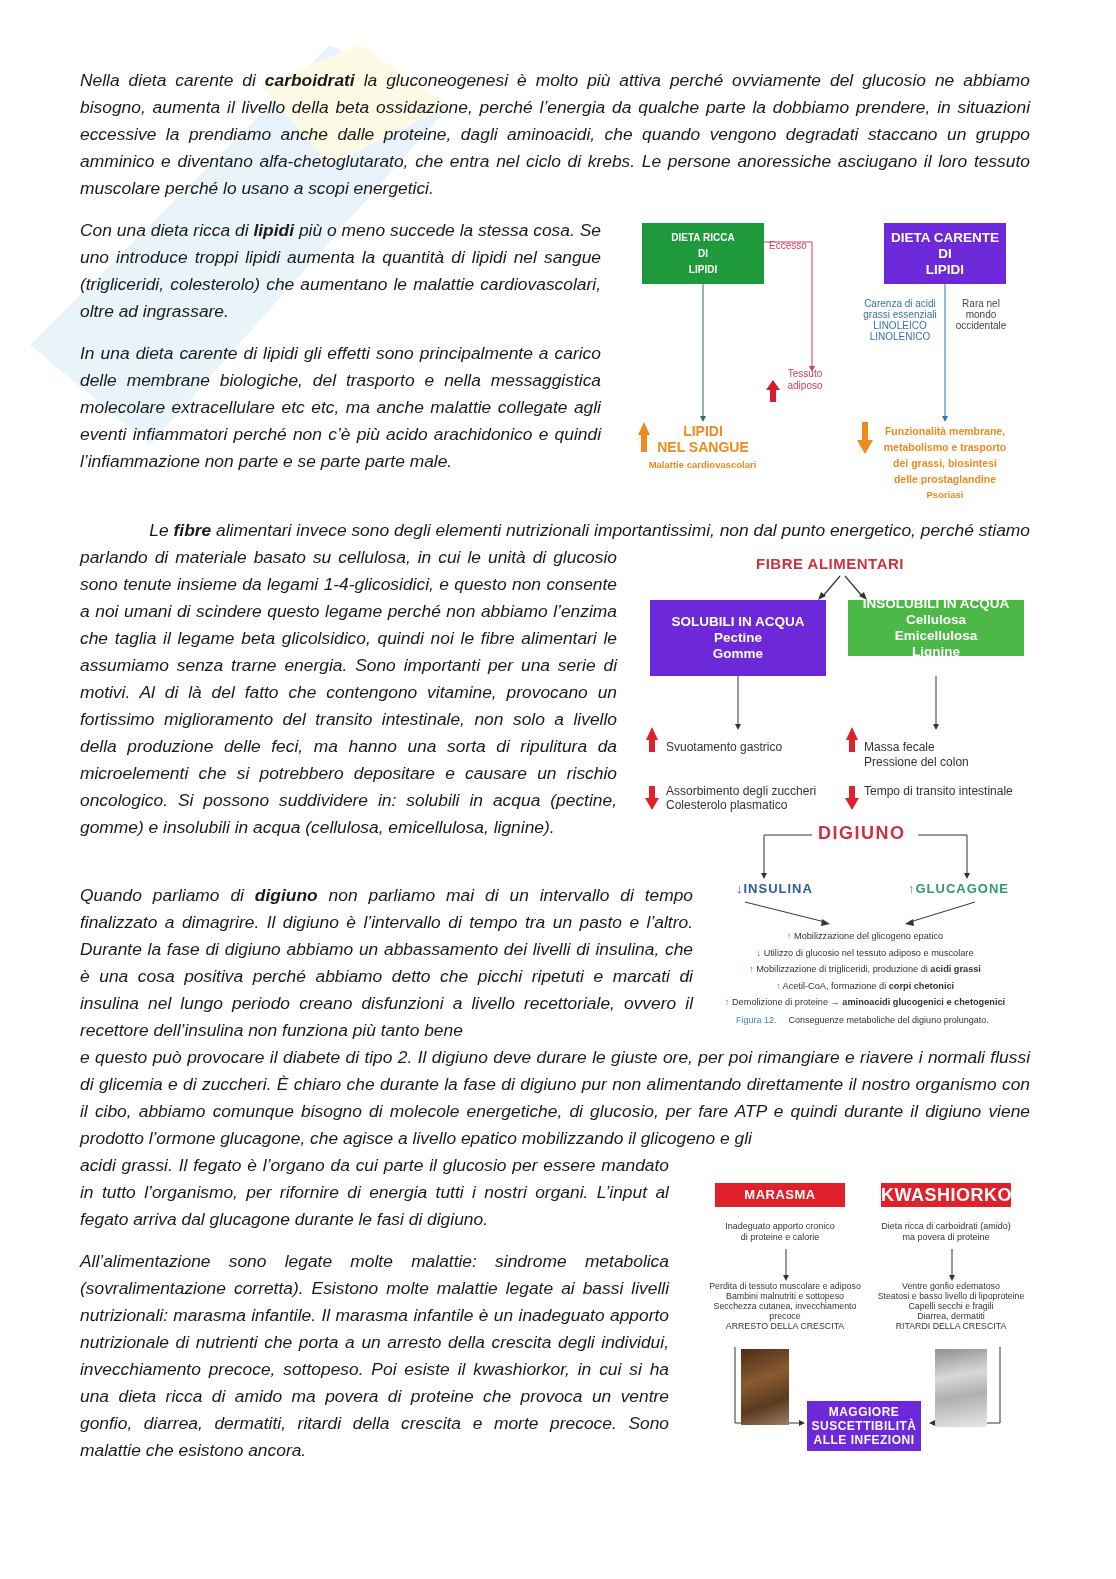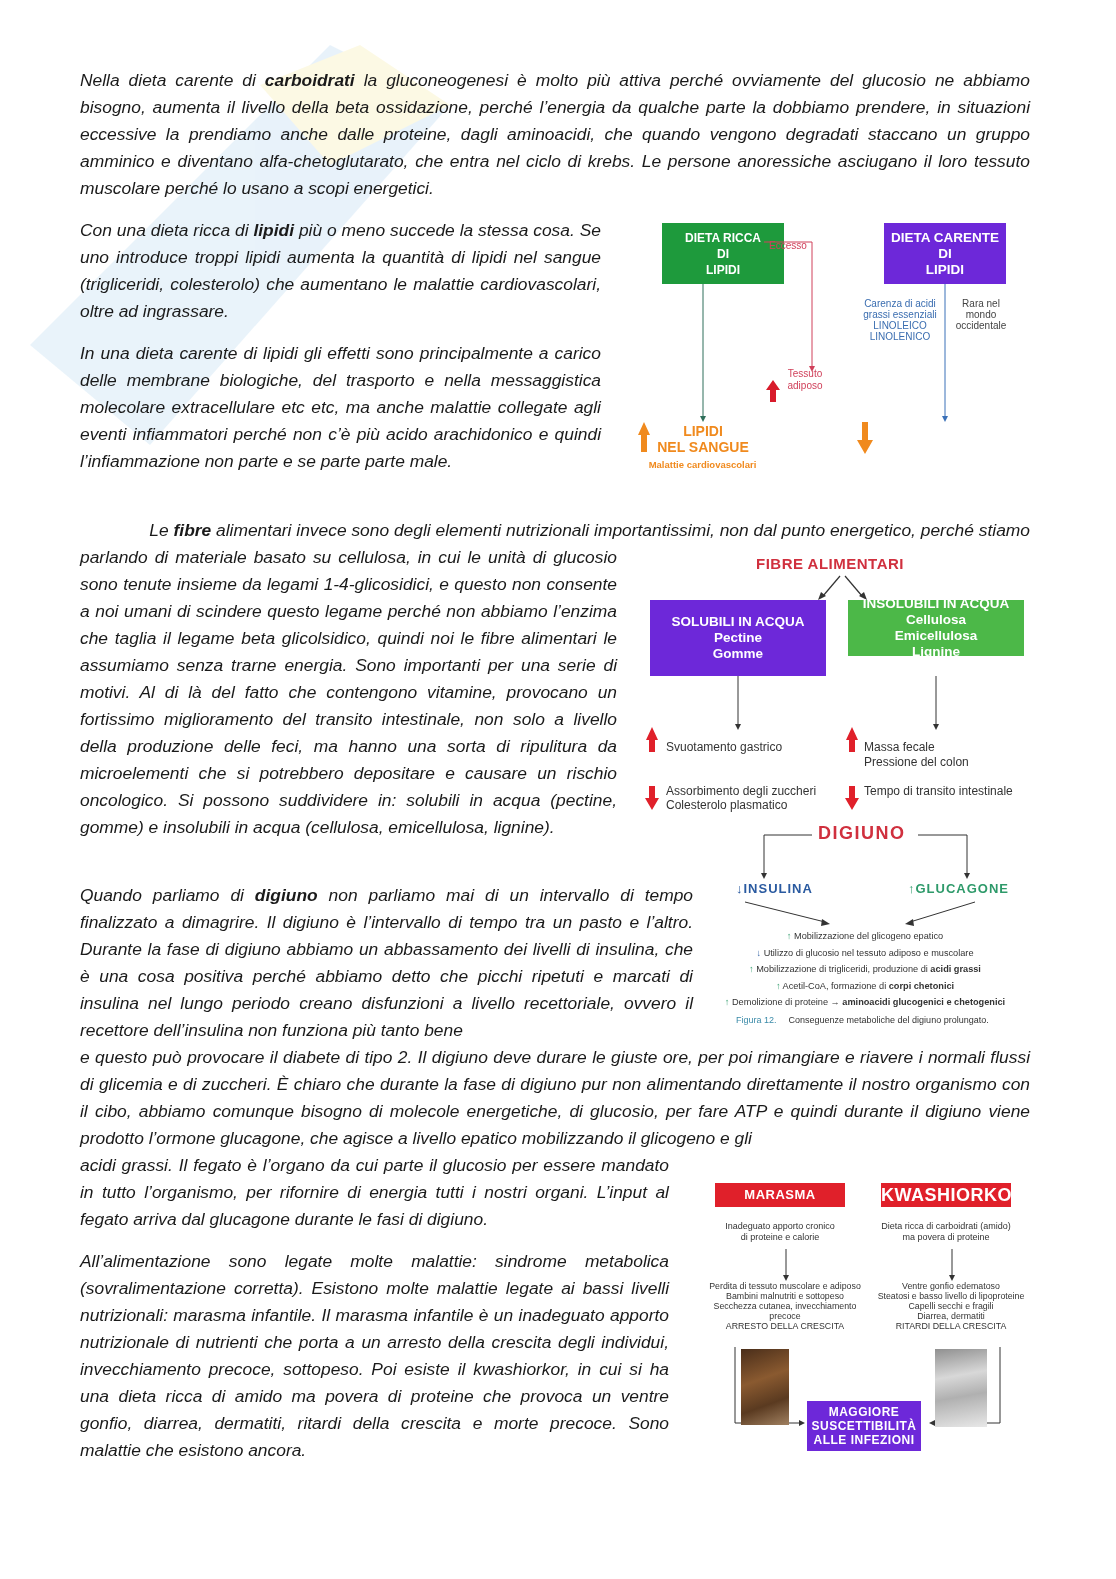--- a/index.html
+++ b/index.html
@@ -30,21 +30,21 @@
   <span>Nella dieta carente di </span><b>carboidrati</b><span> la gluconeogenesi è molto più attiva perché ovviamente del glucosio ne abbiamo bisogno, aumenta il livello della beta ossidazione, perché l’energia da qualche parte la dobbiamo prendere, in situazioni eccessive la prendiamo anche dalle proteine, dagli aminoacidi, che quando vengono degradati staccano un gruppo amminico  e diventano alfa-chetoglutarato, che entra nel ciclo di krebs. Le persone anoressiche asciugano il loro tessuto muscolare perché lo usano a scopi energetici.</span>
 </div>
 
 <div class="p" style="left:80px;top:217px;width:521px;">
   <span>Con una dieta ricca di </span><b>lipidi</b><span> più o meno succede la stessa cosa. Se uno introduce troppi lipidi aumenta la quantità di lipidi nel sangue (trigliceridi, colesterolo) che aumentano le malattie cardiovascolari, oltre ad ingrassare.</span>
 </div>
 
 <div class="p" style="left:80px;top:340px;width:521px;">In una dieta carente di lipidi gli effetti sono principalmente a carico delle membrane biologiche, del trasporto e nella messaggistica molecolare extracellulare etc etc, ma anche malattie collegate agli eventi infiammatori perché non c’è più acido arachidonico e quindi l’infiammazione non parte e se parte parte male.</div>
 
 <div class="fig" style="left:640px;top:220px;width:390px;height:290px;">
-  <div class="box green" style="left:2px;top:3px;width:122px;height:61px;font-size:12px;margin-left:20px;">
+  <div class="box green" style="left:2px;top:3px;width:122px;height:61px;font-size:10px;">
     <span>DIETA RICCA</span>
     <span>DI</span>
     <span>LIPIDI</span>
   </div>
   <div class="box blue" style="left:244px;top:3px;width:122px;height:61px;font-size:13.5px;">
     <span>DIETA CARENTE</span>
     <span>DI</span>
     <span>LIPIDI</span>
   </div>
   <svg width="390" height="290">
@@ -71,20 +71,27 @@
   <div class="small" style="left:218px;top:78px;width:84px;color:#3a6db0;font-size:10px;line-height:11px;">
     <div>Carenza di acidi</div>
     <div>grassi essenziali</div>
     <div>LINOLEICO</div>
     <div>LINOLENICO</div>
   </div>
   <div class="small" style="left:308px;top:78px;width:66px;color:#444;font-size:10px;line-height:11px;">
     <div>Rara nel</div>
     <div>mondo</div>
     <div>occidentale</div>
+  </div>
+  <div class="small orange" style="left:236px;top:203px;width:138px;font-size:10.5px;line-height:16px;">
+    <div>Funzionalità membrane,</div>
+    <div>metabolismo e trasporto</div>
+    <div>dei grassi, biosintesi</div>
+    <div>delle prostaglandine</div>
+    <div style="font-size:9.5px;">Psoriasi</div>
   </div>
 </div>
 
 <div class="p" style="left:80px;top:517px;width:950px;white-space:nowrap;text-align:right;">
   <span>Le </span><b>fibre</b><span> alimentari invece sono degli elementi nutrizionali importantissimi, non dal punto energetico, perché stiamo</span>
 </div>
 <div class="p" style="left:80px;top:544px;width:537px;">parlando di materiale basato su cellulosa, in cui le unità di glucosio sono tenute insieme da legami 1-4-glicosidici, e questo non consente  a noi umani di scindere questo legame perché non abbiamo l’enzima che taglia il legame beta glicolsidico, quindi noi le fibre alimentari le assumiamo senza trarne energia. Sono importanti per una serie di motivi. Al di là del fatto che contengono vitamine, provocano un fortissimo miglioramento del transito intestinale, non solo a livello della produzione delle feci, ma hanno una sorta di ripulitura da microelementi che si potrebbero depositare e causare un rischio oncologico.  Si possono suddividere in: solubili in acqua (pectine, gomme) e insolubili in acqua (cellulosa, emicellulosa, lignine).</div>
 
 <div class="fig" style="left:640px;top:550px;width:390px;height:275px;">
   <div class="lbl" style="left:116px;top:5px;font-size:15px;font-weight:bold;color:#d0303e;letter-spacing:0.5px;">FIBRE ALIMENTARI</div>

